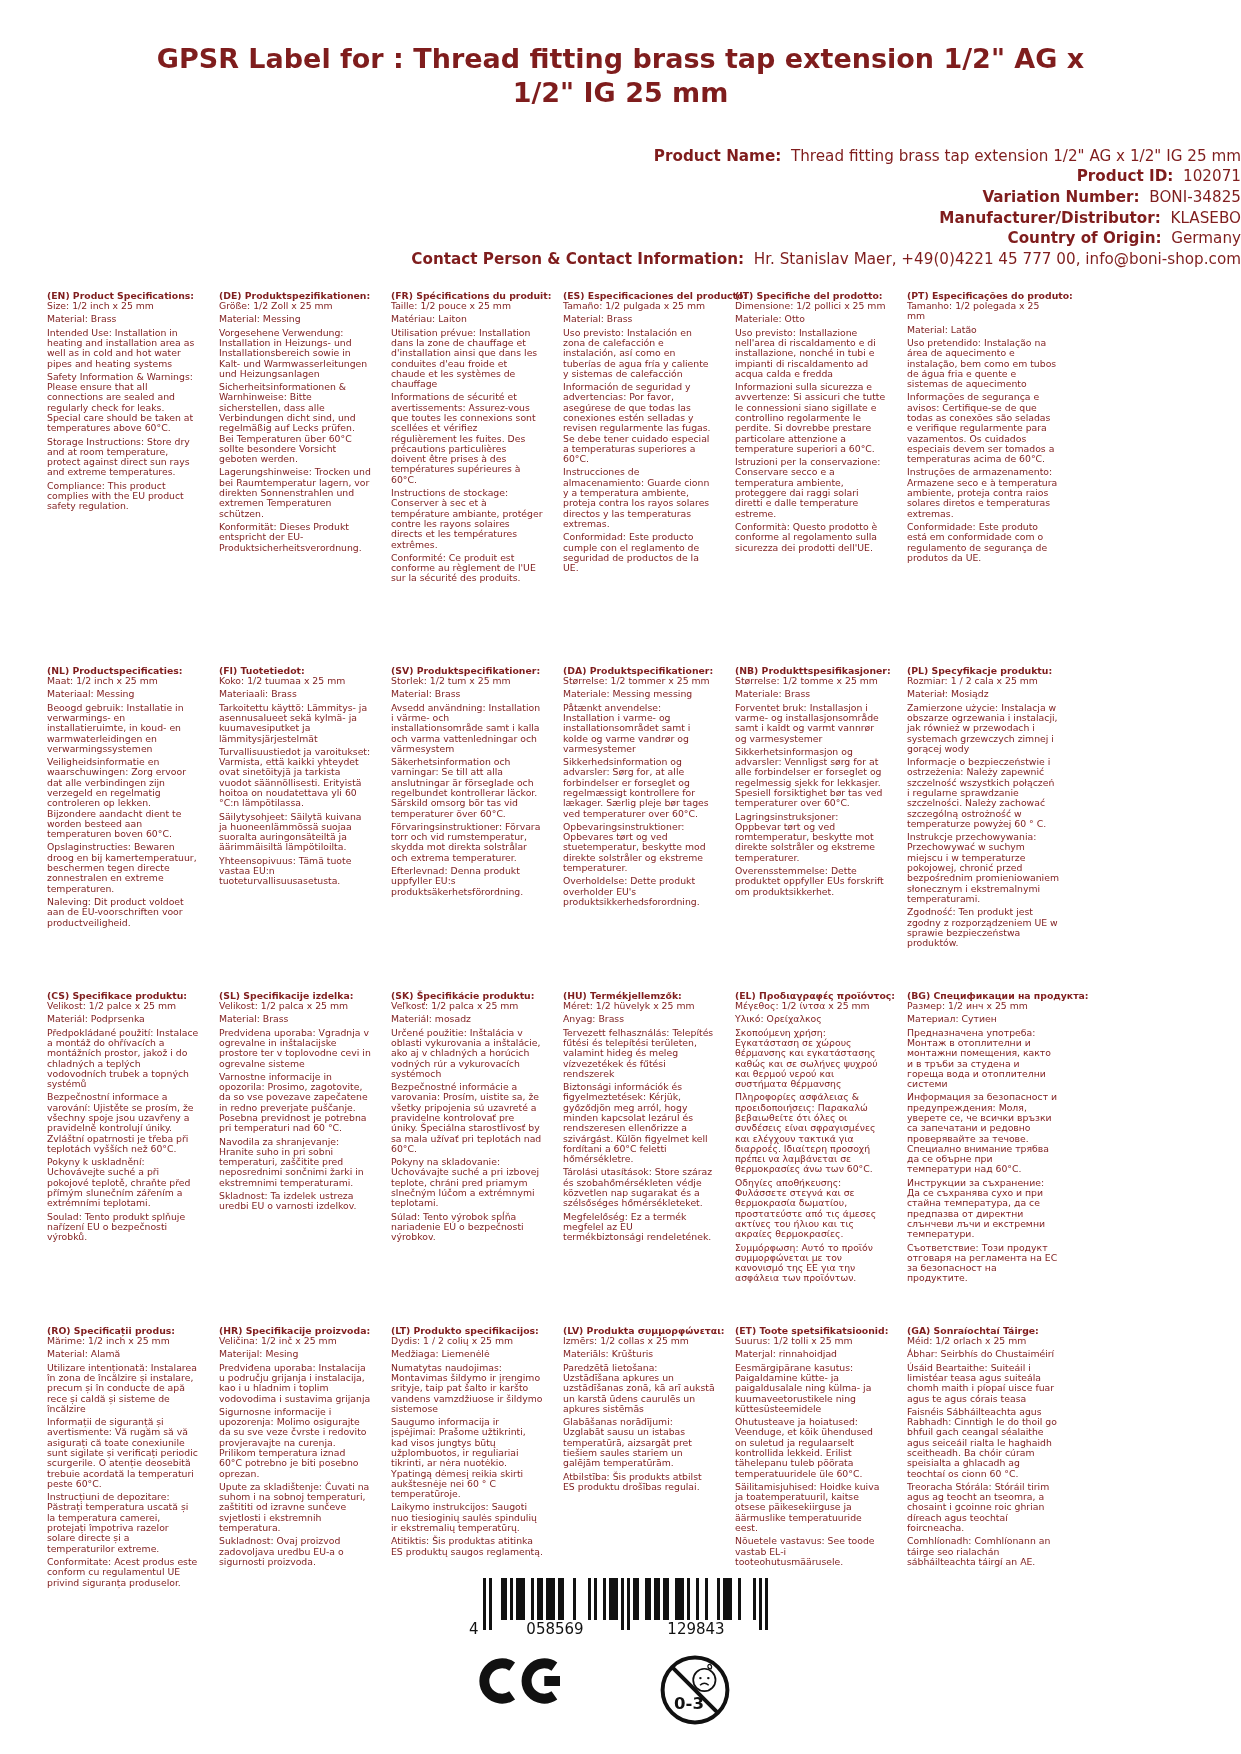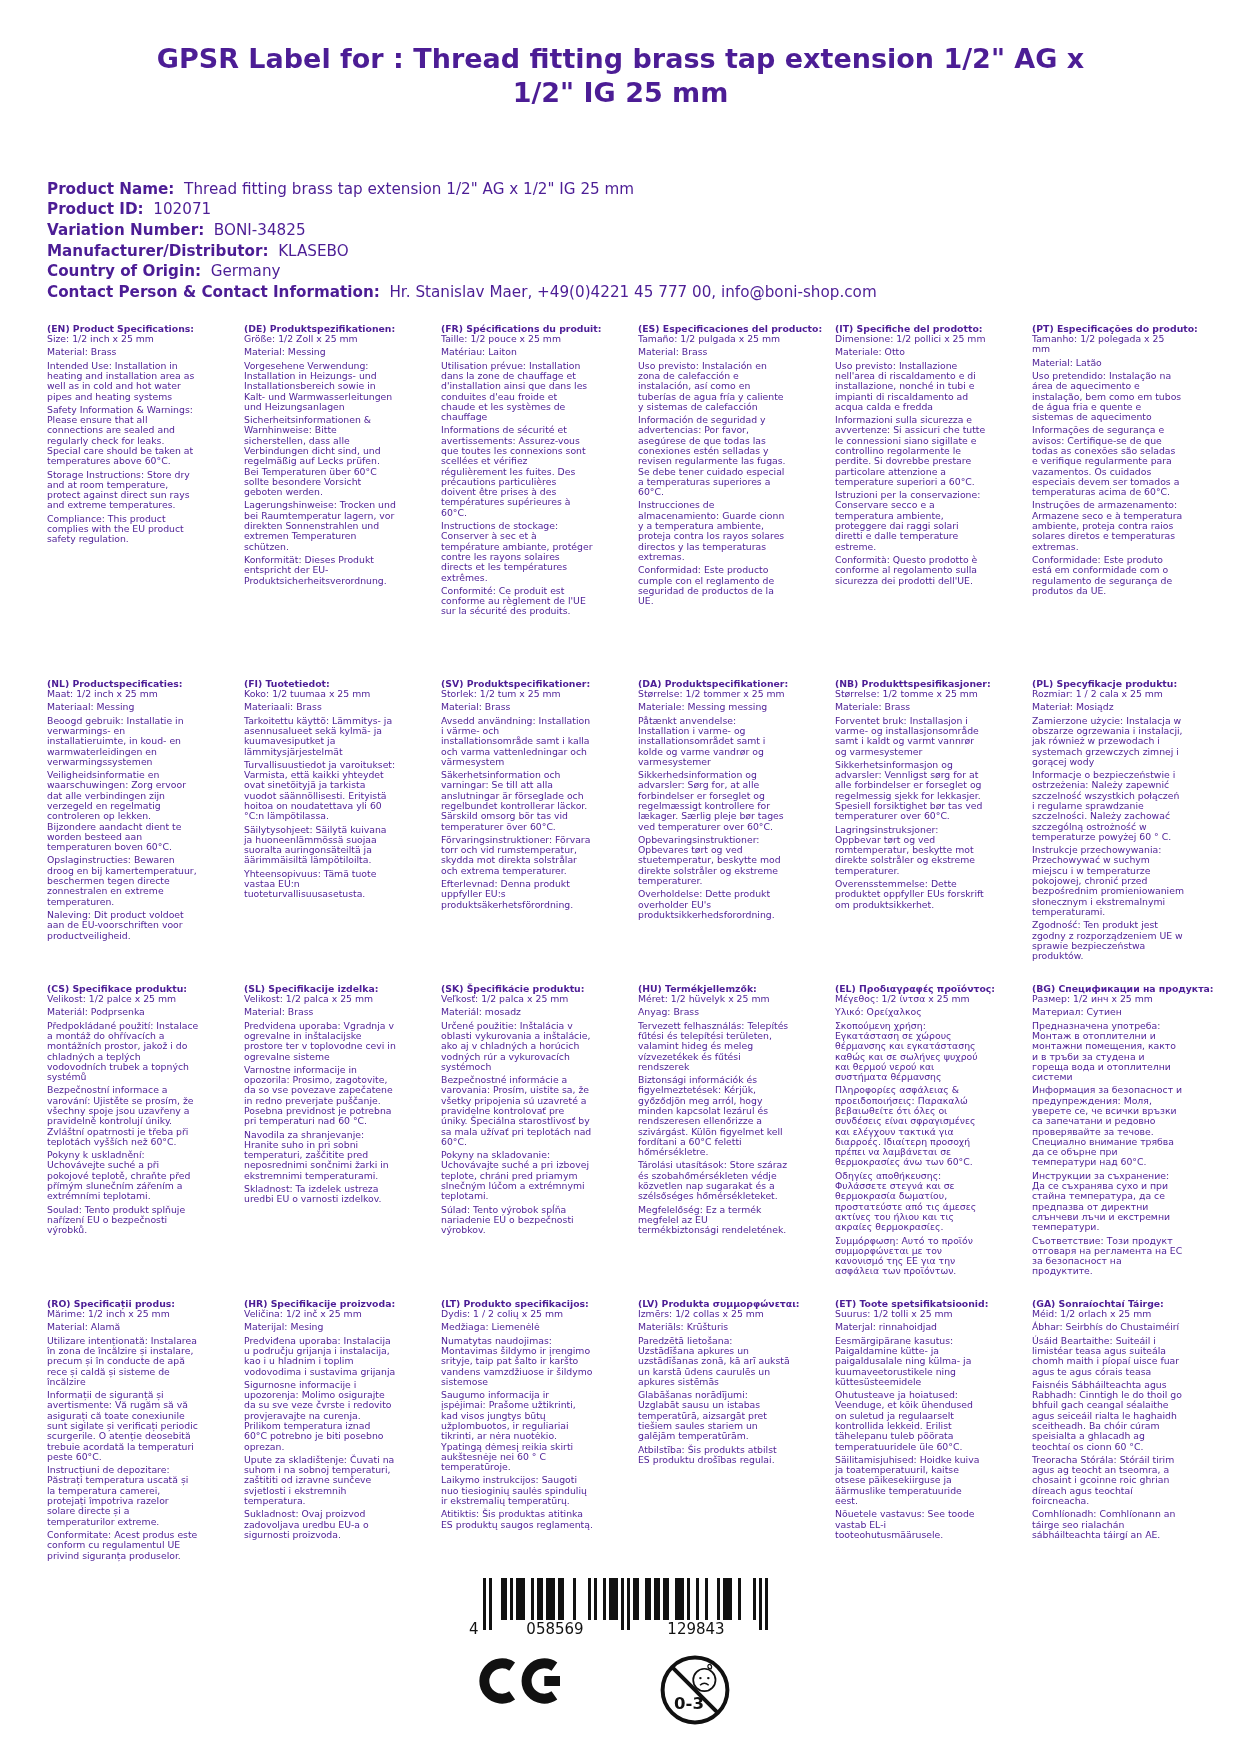--- a/index.html
+++ b/index.html
@@ -1,30 +1,31 @@
 <!DOCTYPE html>
 <html><head>
 <meta charset="utf-8">
 <style>
   html,body{margin:0;padding:0;background:#fff;}
   .page{
-    width:1241px;height:1754px;background:#ffffff;color:#4c1d95;
+    width:1241px;height:1754px;background:#ffffff;color:#7f1d1d;
     font-family:"DejaVu Sans", sans-serif;position:relative;overflow:hidden;
   }
   .title{
     margin:0 auto;padding-top:42px;max-width:930px;text-align:center;
     font-size:27px;font-weight:700;line-height:1.25;
   }
-  .info{margin:69px 0 0 47px;}
+  .info{margin:36px 0 0 47px;text-align:right;}
   .info-row{font-size:15.2px;line-height:20.7px;}
   .info-row .lbl{font-weight:700;}
   .grid{
     display:grid;grid-template-columns:repeat(6,152px);column-gap:45px;
     grid-template-rows:355px 305px 315px auto;row-gap:0;
     margin:21px 0 0 47px;
+    gap:20px;
   }
   .cell{font-size:9.3px;line-height:10.3px;overflow:visible;}
   .cell .ch{font-weight:700;white-space:nowrap;margin:0;}
   .cell p{margin:3px 0 0 0;}
   .cell p.first{margin-top:0;}
   .footer{
     position:absolute;left:0;right:0;top:1578px;
     display:flex;flex-direction:column;align-items:center;
   }
   .barcode-wrap{width:304px;}

